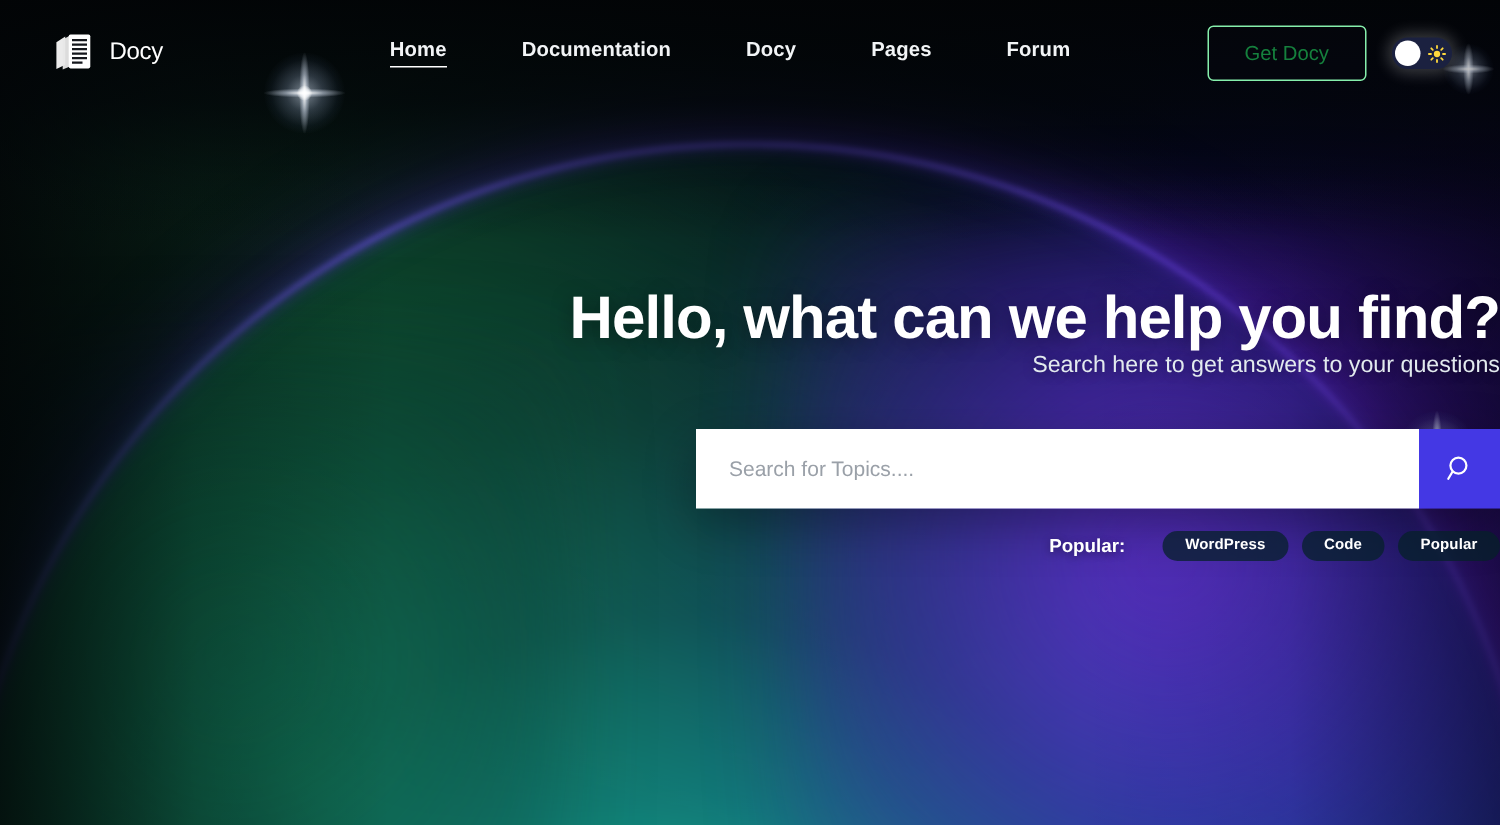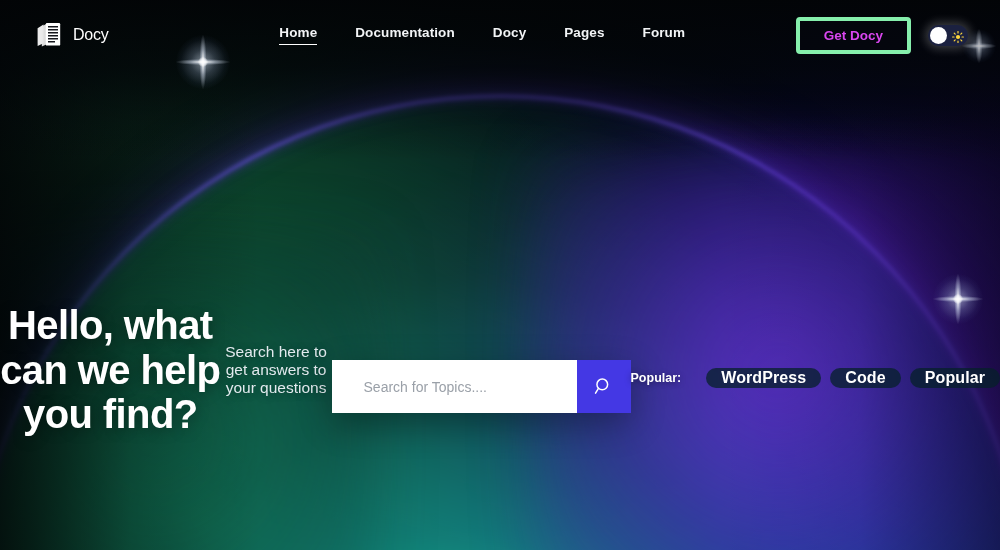--- a/index.html
+++ b/index.html
@@ -132,21 +132,21 @@
   .brand-icon { width:30px; height:30px; display:block; }
   .brand-name {
     color:#ffffff;
     font-size:16px;
     font-weight:400;
     letter-spacing:-0.2px;
   }
 
   .nav {
     display:flex; align-items:center;
-    gap:38px;
+    gap:50px;
     margin:0 auto;
     padding-left:60px;
   }
   .nav-item {
     color:#f2f4f6;
     font-size:13.5px;
     font-weight:700;
     letter-spacing:0.1px;
     cursor:pointer;
     position:relative;
@@ -159,26 +159,26 @@
     left:0; right:0; bottom:0;
     height:1.5px;
     background:#ffffff;
   }
 
   .header-right { display:flex; align-items:center; gap:17px; }
   .get-btn {
     display:flex; align-items:center; justify-content:center;
     height:37px;
     padding:0 24px;
-    border:4px solid #86efac;
+    border:1px solid #86efac;
     border-radius:4px;
     background:rgba(10,10,16,0.35);
-    color:#d946ef;
+    color:#15803d;
     font-size:13.5px;
-    font-weight:700;
+    font-weight:400;
     cursor:pointer;
     white-space:nowrap;
   }
   .theme-toggle {
     position:relative;
     width:40px; height:21px;
     border-radius:11px;
     background:#1b2140;
     box-shadow:0 0 10px 3px rgba(255,255,255,0.22);
     cursor:pointer;
@@ -198,22 +198,22 @@
     width:12px; height:12px;
   }
 
   
   .hero {
     position:absolute;
     left:0; right:0; top:0;
     height:550px;
     z-index:15;
     display:flex;
-    flex-direction:row;
-    align-items:center;
+    flex-direction:column;
+    align-items:flex-end;
     padding-top:190px;
     pointer-events:none;
   }
   .hero > * { pointer-events:auto; }
   .hero-title {
     color:#ffffff;
     font-size:40px;
     font-weight:700;
     letter-spacing:-0.6px;
     text-align:center;
@@ -233,21 +233,21 @@
     display:flex;
     width:536px;
     height:53px;
     box-shadow:0 10px 34px rgba(0,0,0,0.32);
   }
   .search-input {
     flex:1;
     border:0;
     outline:none;
     background:#ffffff;
-    padding:0 32px;
+    padding:0 22px;
     font-family:"Liberation Sans", sans-serif;
     font-size:14px;
     color:#2b2f36;
   }
   .search-input::placeholder { color:#9aa0a8; }
   .search-btn {
     width:54px;
     border:0;
     background:#4438e4;
     display:flex; align-items:center; justify-content:center;
@@ -269,21 +269,21 @@
     text-shadow:0 1px 6px rgba(0,0,0,0.4);
   }
   .tag {
     display:inline-flex;
     align-items:center; justify-content:center;
     height:20px;
     padding:0 15px;
     border-radius:10px;
     background:rgba(6,32,40,0.74);
     color:#ffffff;
-    font-size:16px;
+    font-size:10px;
     font-weight:700;
     letter-spacing:0.1px;
     cursor:pointer;
     white-space:nowrap;
   }
 </style>
 </head>
 <body>
 
 <div class="stage">

